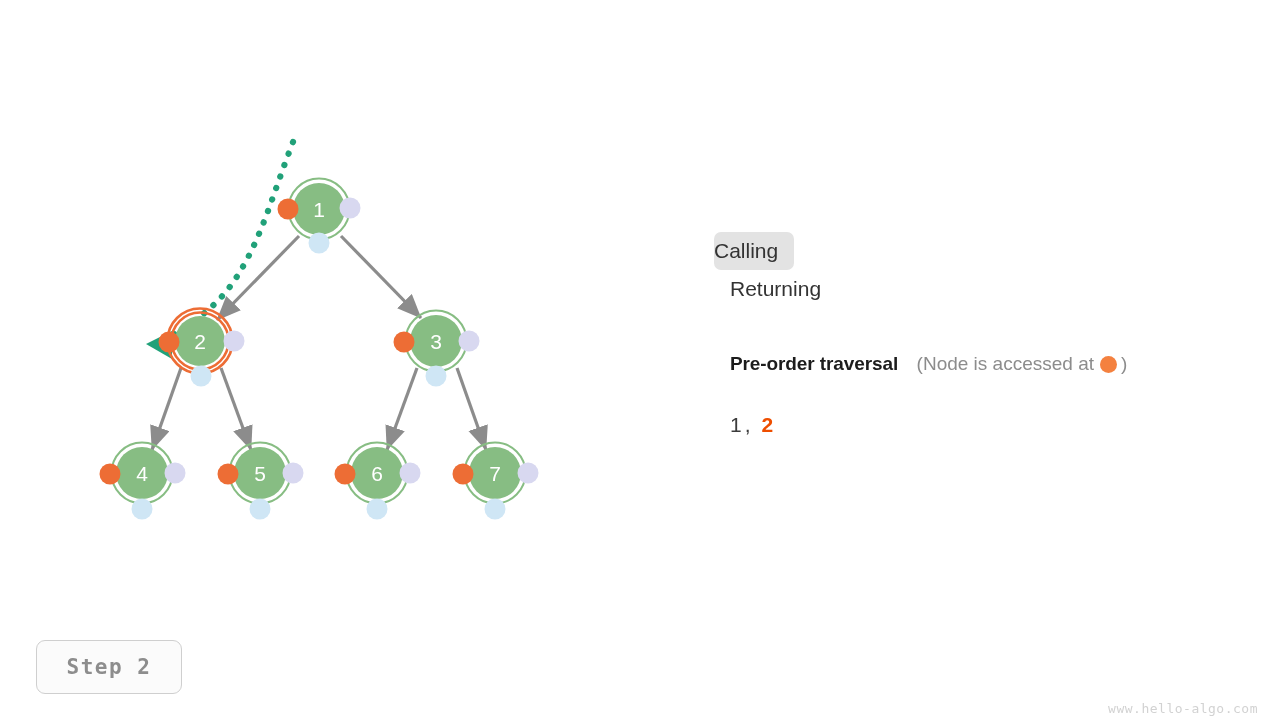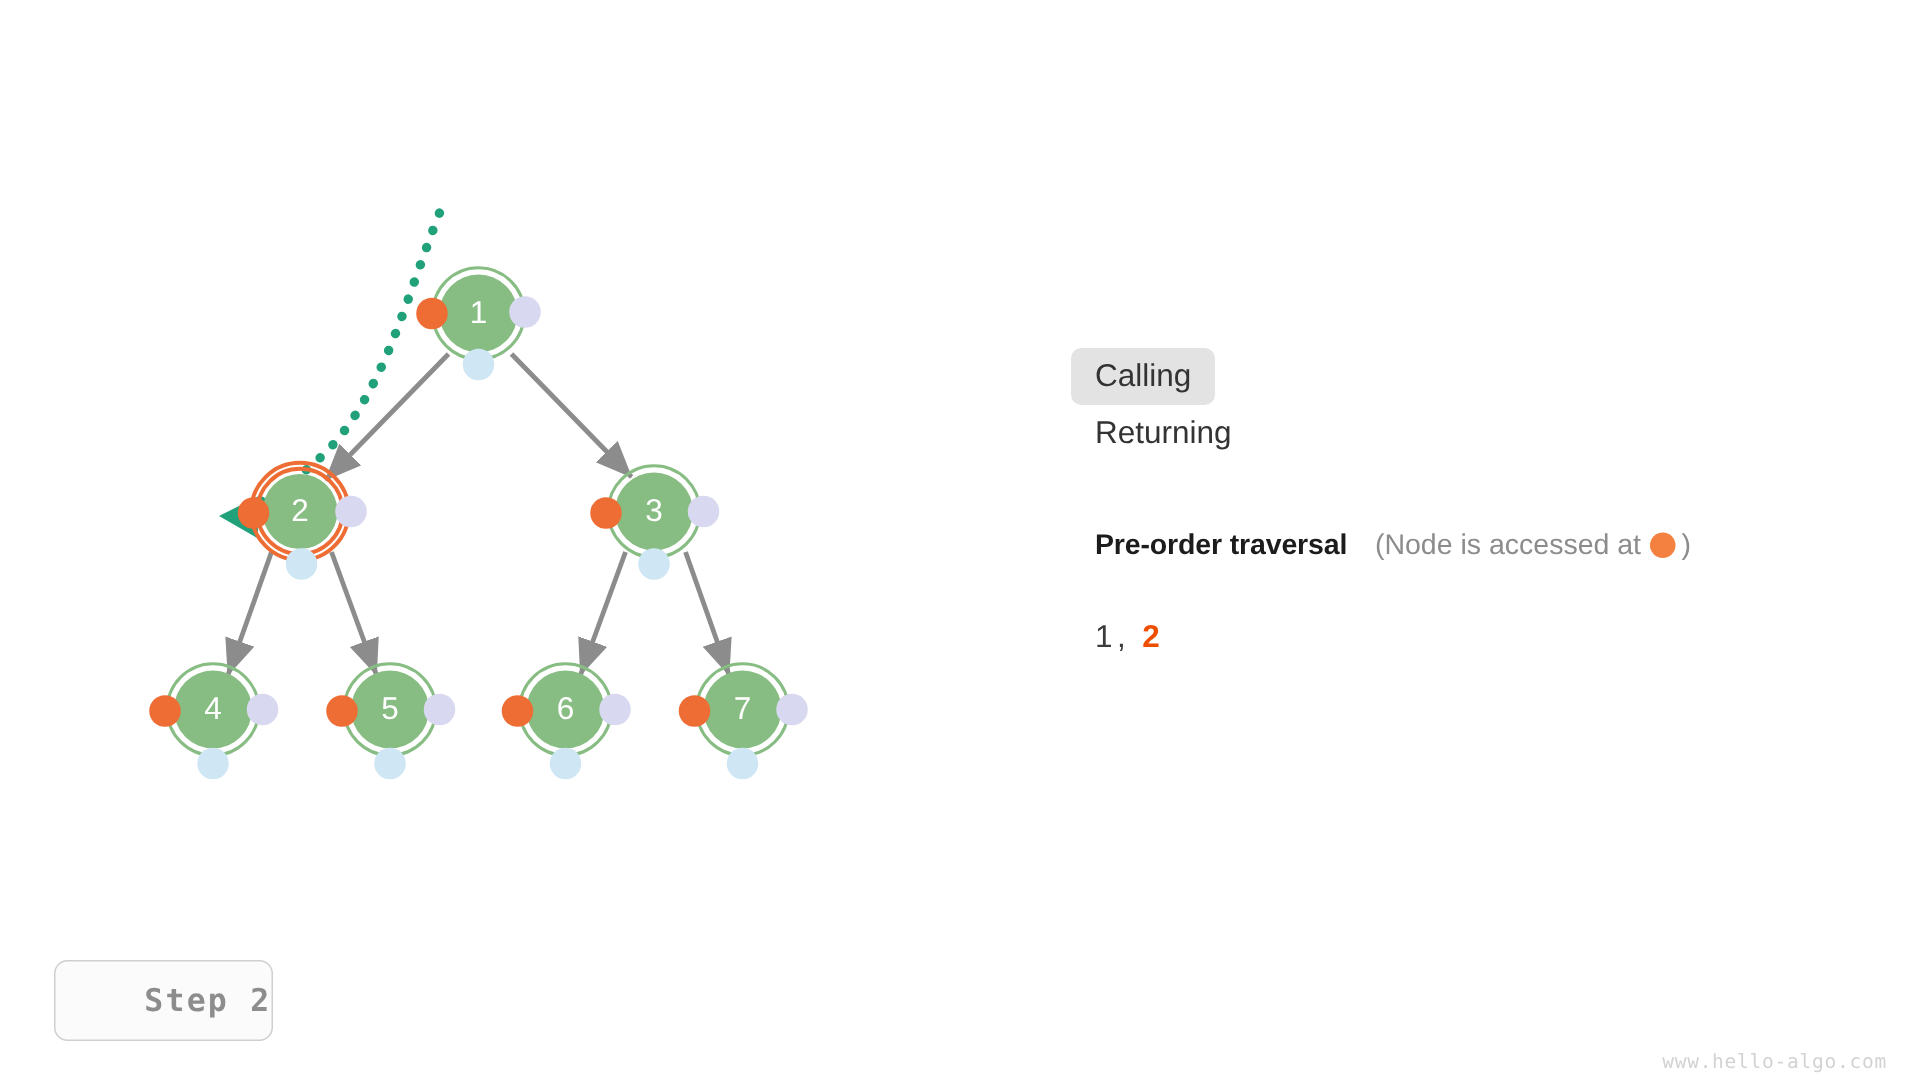--- a/index.html
+++ b/index.html
@@ -33,21 +33,21 @@
     top: 232px;
     width: 540px;
   }
 
   .state-badge {
     display: inline-block;
     font-size: 21px;
     color: #333333;
     background: #e3e3e3;
     border-radius: 7px;
-    padding: 8px 16px 9px 16px;
+    padding: 8px 16px 9px 0;
     line-height: 1;
   }
   .state-plain {
     display: block;
     font-size: 21px;
     color: #333333;
     line-height: 1;
     padding: 8px 16px 9px 16px;
     margin-top: 0;
   }
@@ -103,21 +103,21 @@
     position: absolute;
     left: 36px;
     top: 640px;
     width: 144px;
     height: 52px;
     border: 1px solid #cfcfcf;
     border-radius: 9px;
     background: #fbfbfb;
     display: flex;
     align-items: center;
-    justify-content: flex-end;
+    justify-content: center;
   }
   #step-box .step-text {
     font-family: "DejaVu Sans Mono", monospace;
     font-size: 21px;
     font-weight: bold;
     color: #8d8d8d;
     letter-spacing: 1.5px;
   }
 
   

